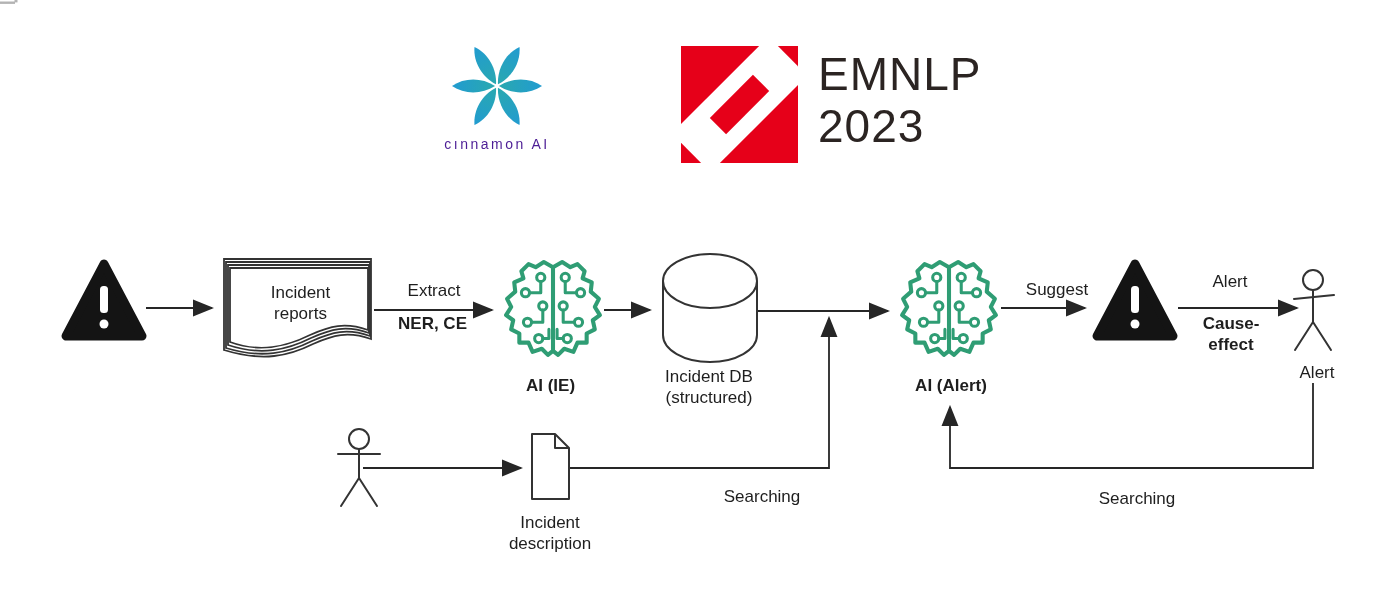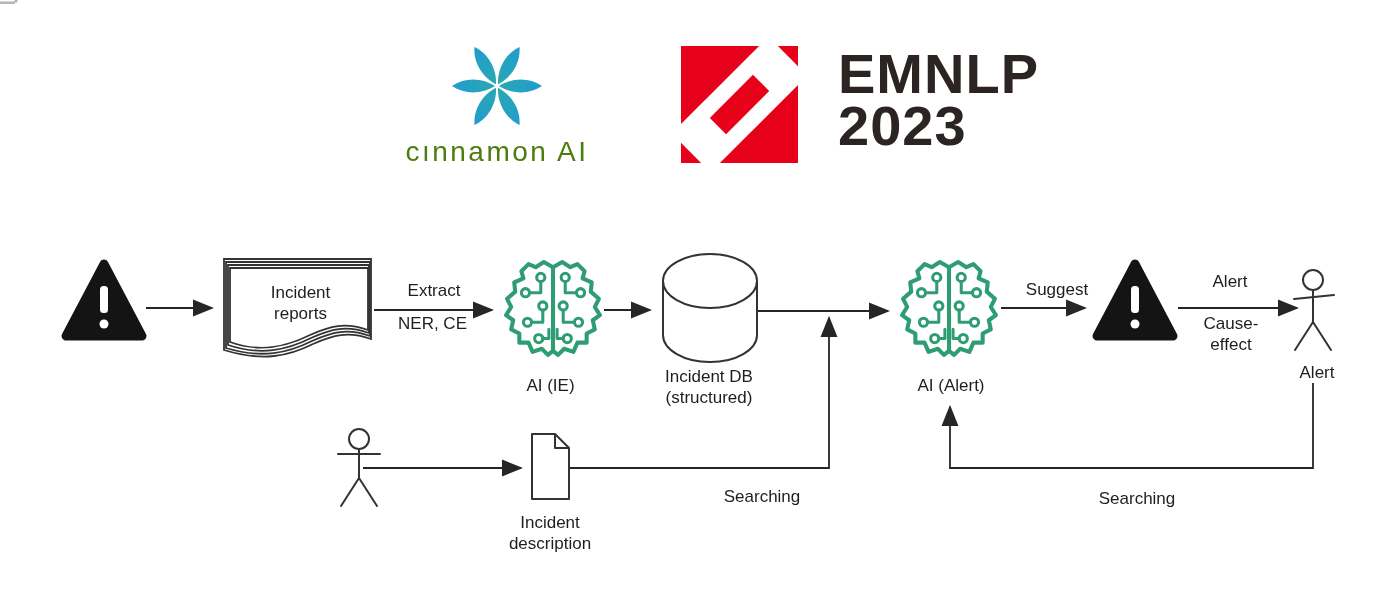--- a/index.html
+++ b/index.html
@@ -2,26 +2,26 @@
 <html><head>
 <meta charset="utf-8">
 <style>
   html,body{margin:0;padding:0;background:#ffffff;}
   .page{position:relative;width:1392px;height:604px;background:#ffffff;overflow:hidden;
         font-family:"Liberation Sans", sans-serif;}
   .abs{position:absolute;}
   svg{display:block;}
   
   .cinnamon-wordmark{left:397px;top:136px;width:200px;text-align:center;
-      font-size:28px;letter-spacing:2.5px;color:#4d7c0f;}
-  .emnlp-text{left:838px;top:48px;width:240px;font-weight:bold;color:#2b2422;
-      font-size:56px;line-height:52px;letter-spacing:1px;}
+      font-size:14px;letter-spacing:2.5px;color:#4c1d95;}
+  .emnlp-text{left:818px;top:48px;width:240px;font-weight:normal;color:#2b2422;
+      font-size:46px;line-height:52px;letter-spacing:1px;}
   
   .lbl{position:absolute;font-size:17px;line-height:21px;color:#1e1e1e;text-align:center;}
-  .b{font-weight:normal;}
+  .b{font-weight:bold;}
 </style>
 </head>
 <body>
 
 <div class="page">
 
   <svg class="abs" style="left:449px;top:40px" width="96" height="92" viewBox="-50 -48 100 96">
     <defs>
       <linearGradient id="flow" gradientUnits="userSpaceOnUse" x1="0" y1="-48" x2="0" y2="48">
         <stop offset="0" stop-color="#219bd1"></stop>

